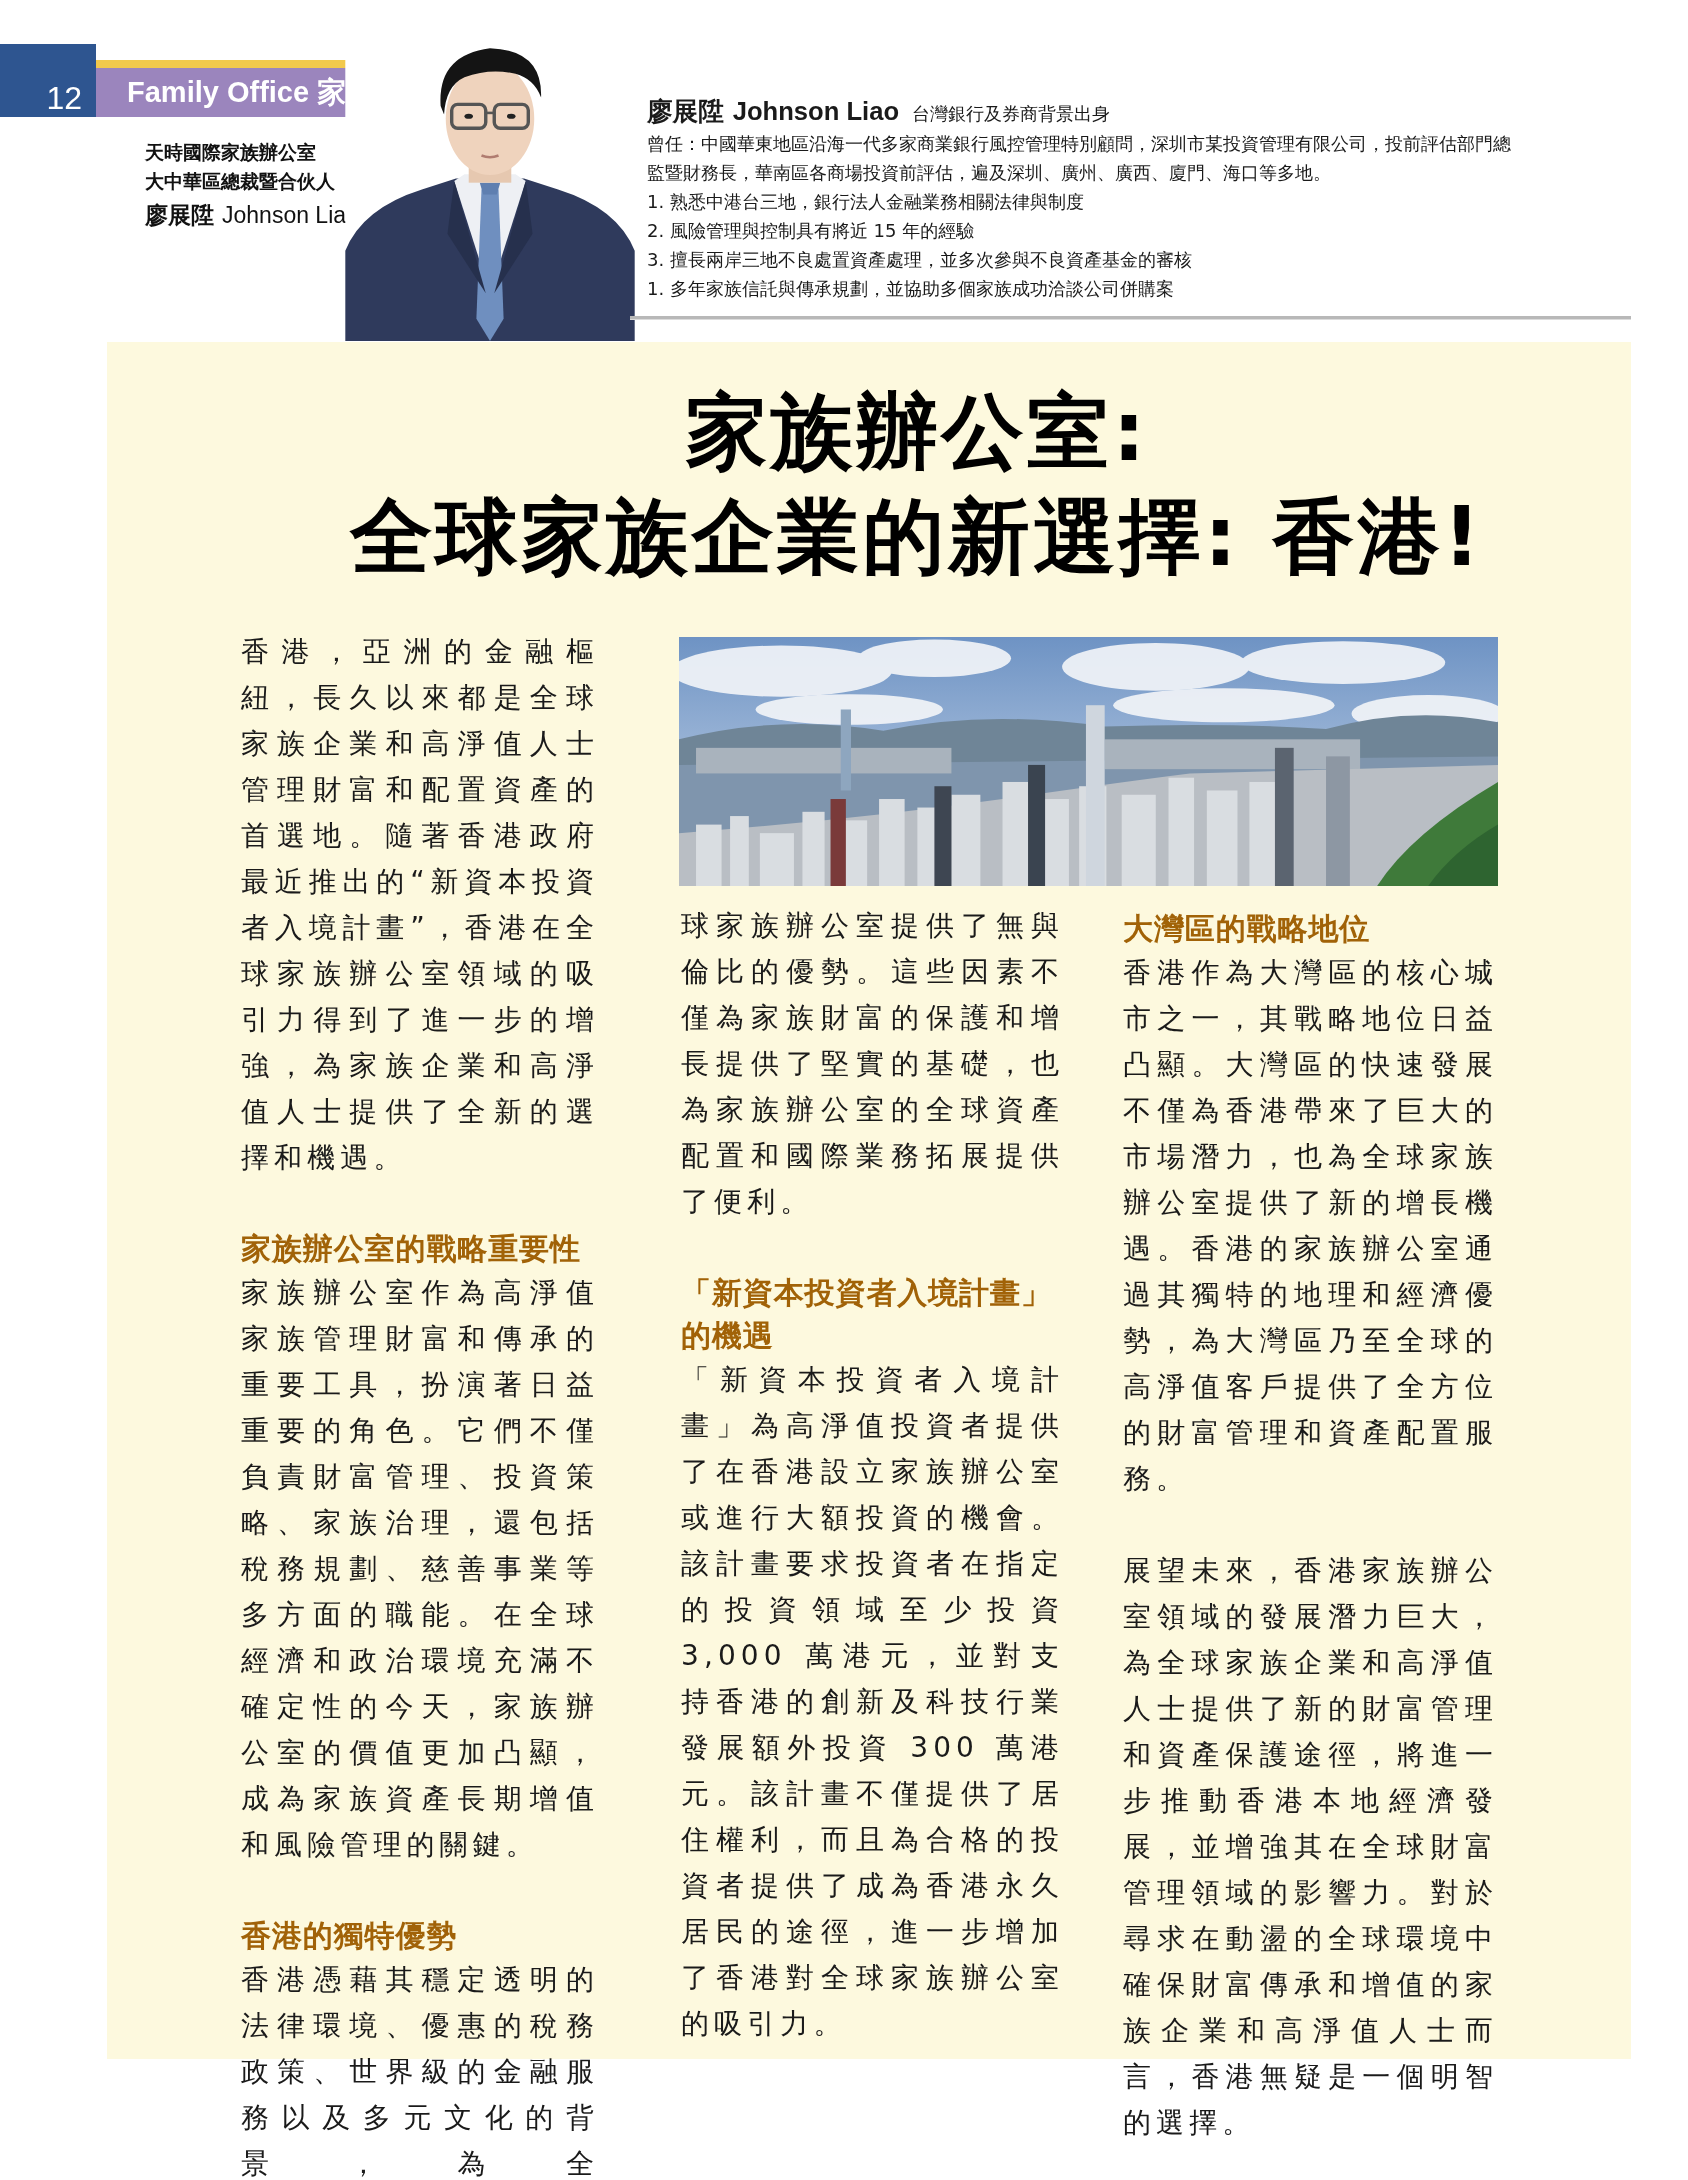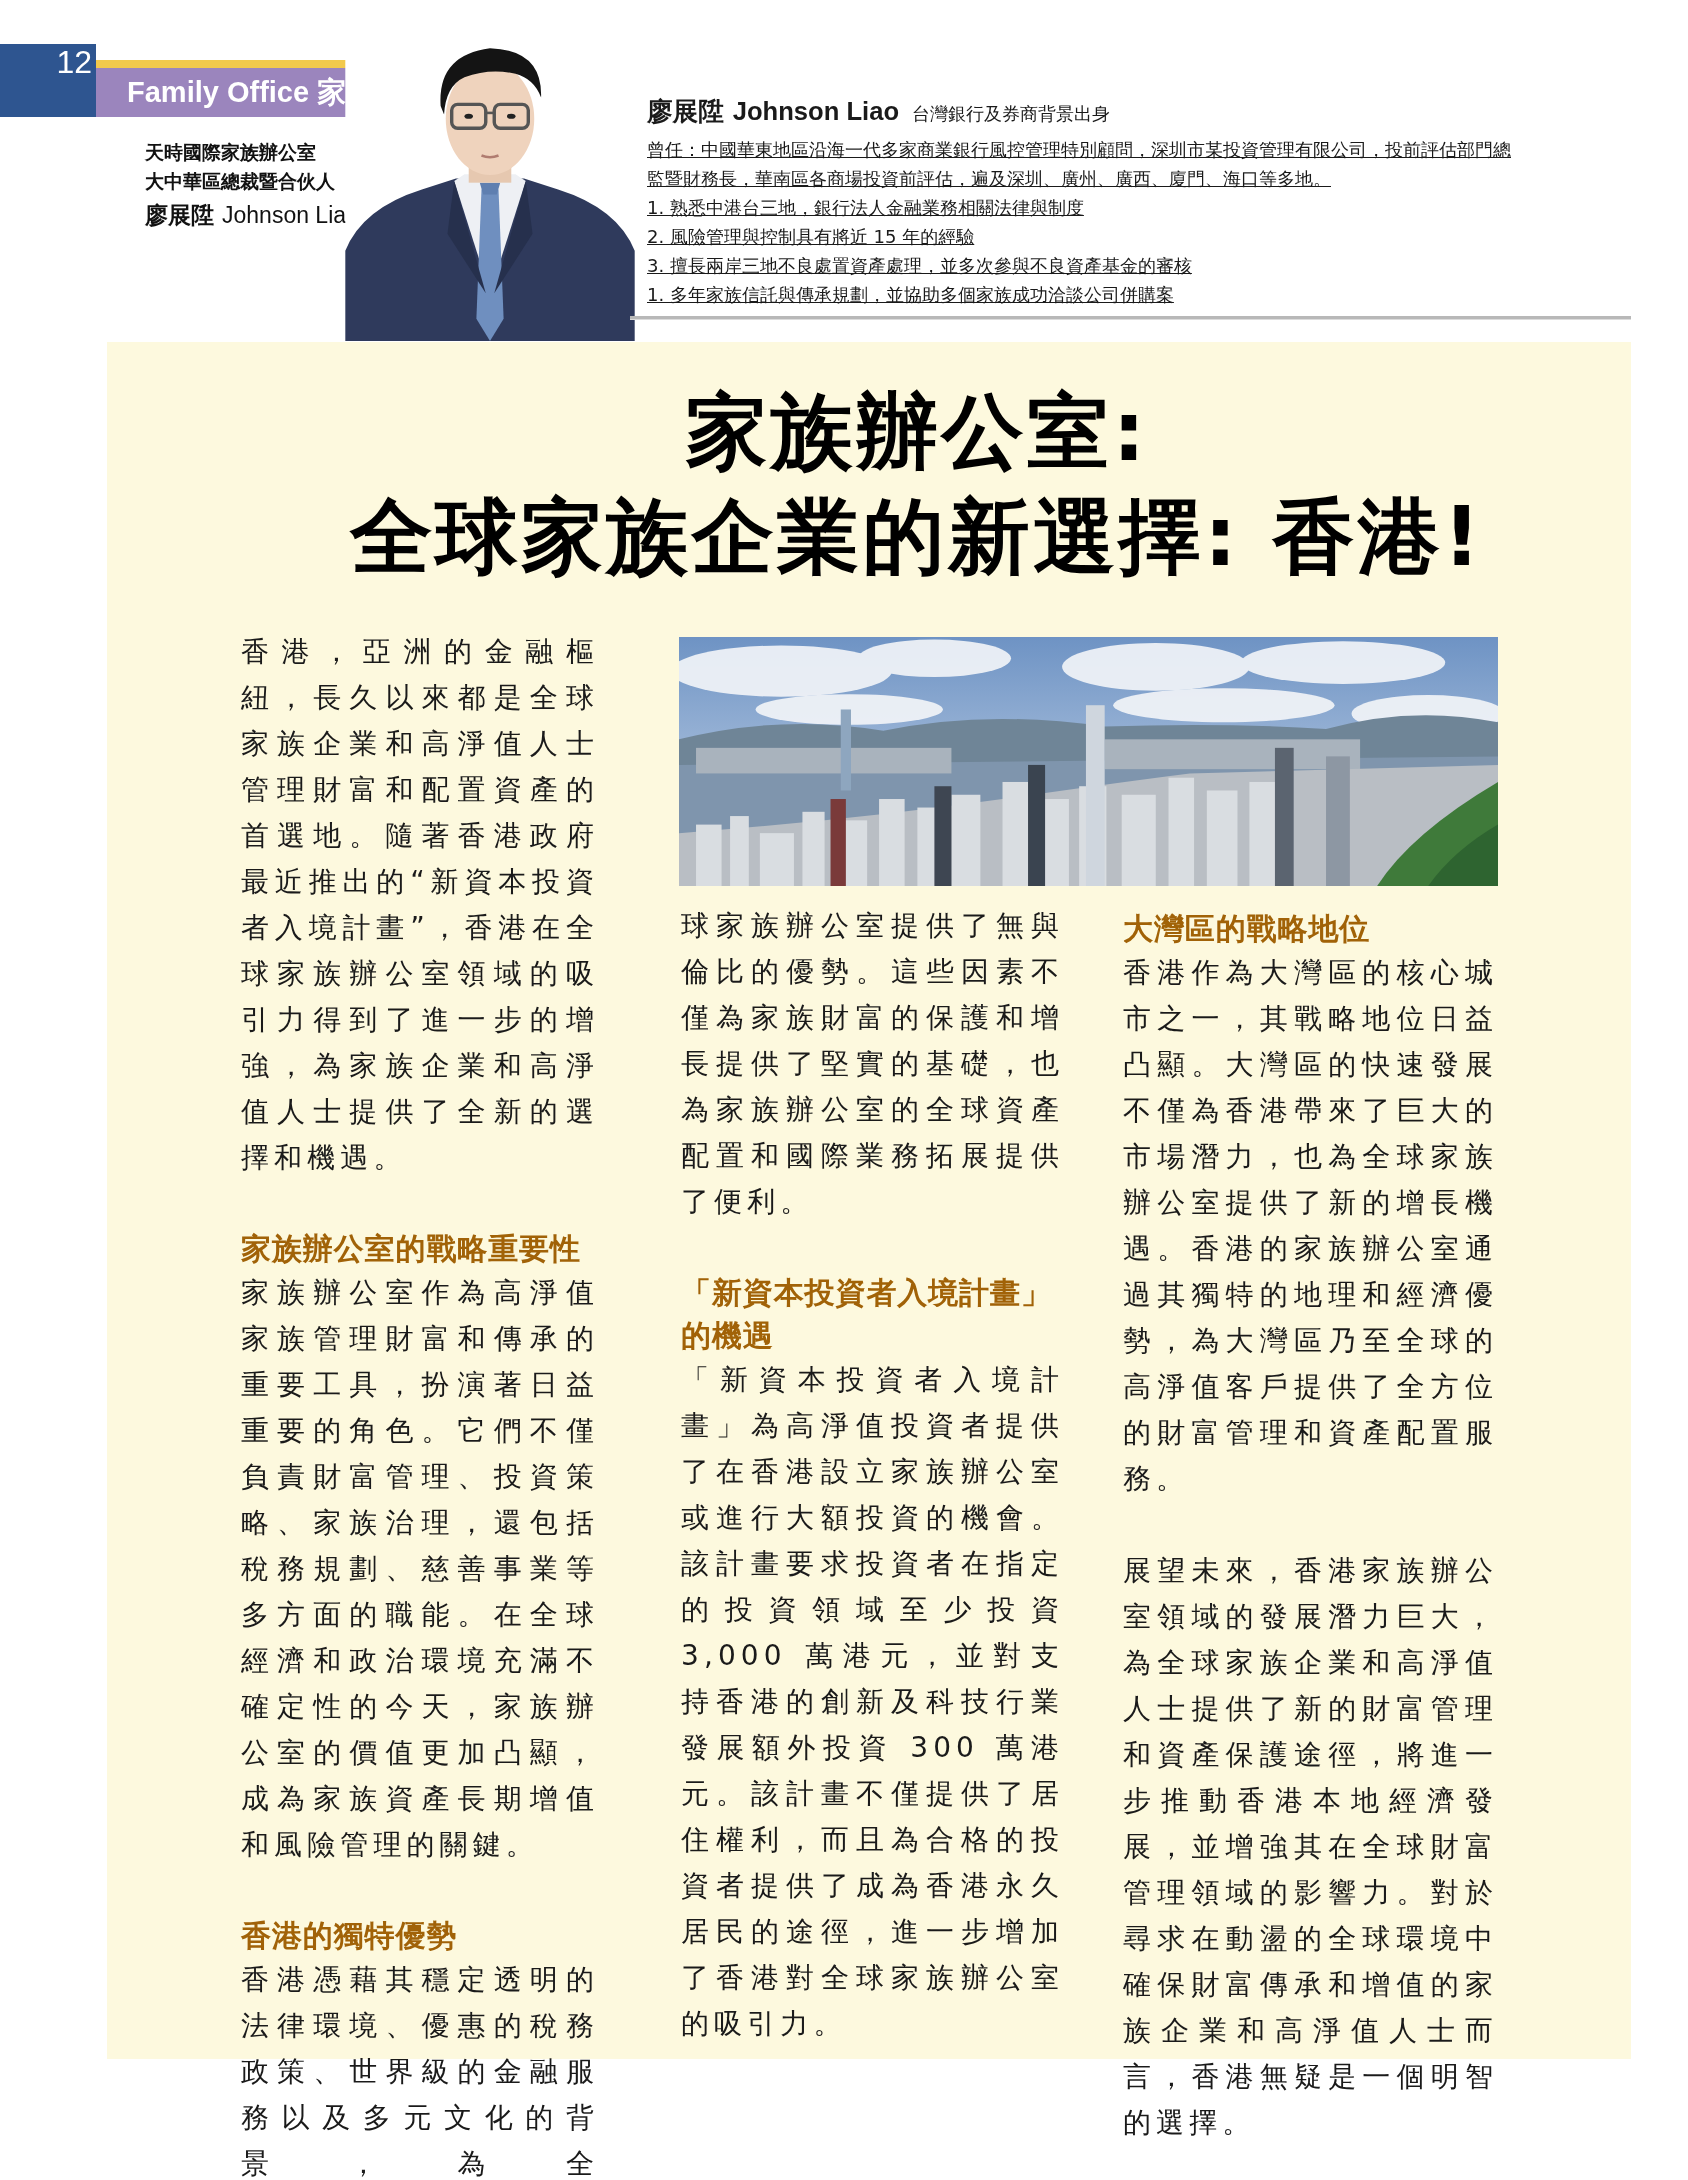--- a/index.html
+++ b/index.html
@@ -8,21 +8,21 @@
     background:#ffffff;
     font-family:"DejaVu Sans","Liberation Sans",sans-serif;
     color:#1a1a1a;
   }
   .abs { position:absolute; }
 
   
   .page-num-box {
     left:0; top:44px; width:96px; height:73px; background:#2e5590;
     color:#fff; font-family:"Liberation Sans",sans-serif; font-size:32px;
-    display:flex; align-items:flex-start; justify-content:flex-end; padding-right:4px; box-sizing:border-box;
+    display:flex; align-items:flex-end; justify-content:flex-end; padding-right:14px; box-sizing:border-box;
   }
   .band-yellow {
     left:96px; top:60px; width:341px; height:8.5px; background:#f2c94c;
     clip-path:polygon(0 0,100% 0,92% 100%,0 100%);
   }
   .band-purple {
     left:96px; top:68px; width:341px; height:49px; background:#9b85bd;
     color:#fff; font-family:"Liberation Sans",sans-serif; font-weight:bold;
     font-size:29px; line-height:49px; padding-left:31px; box-sizing:border-box;
   }
@@ -35,21 +35,21 @@
   
   .portrait { left:345px; top:38px; width:290px; height:303px; overflow:hidden; }
 
   
   .bio { left:647px; top:94px; width:988px; }
   .bio .head { display:flex; align-items:baseline; gap:13px; }
   .bio .head .name { font-size:25.6px; font-weight:bold; }
   .bio .head .name .en { font-family:"Liberation Sans",sans-serif; }
   .bio .head .tag { font-size:18px; }
   .bio .row { font-size:18px; line-height:29px; white-space:nowrap; }
-  .bio .rows { margin-top:6px;text-decoration:underline; }
+  .bio .rows { margin-top:0; }
   .divider { left:630px; top:316px; width:1001px; height:2.6px; background:#b8b8b8; border-bottom:0.9px solid #dcdcdc; }
 
   
   .article { left:107px; top:342px; width:1524px; height:1717px; background:#fdf9de; }
 
   .title { left:107px; width:1524px; text-align:center; font-weight:bold; color:#000; letter-spacing:3.4px;padding-left:48px; }
   .title.l1 { top:385px; font-size:82px; line-height:94px; }
   .title.l2 { top:490px; font-size:82px; line-height:94px; }
 
   .col { position:absolute; }

